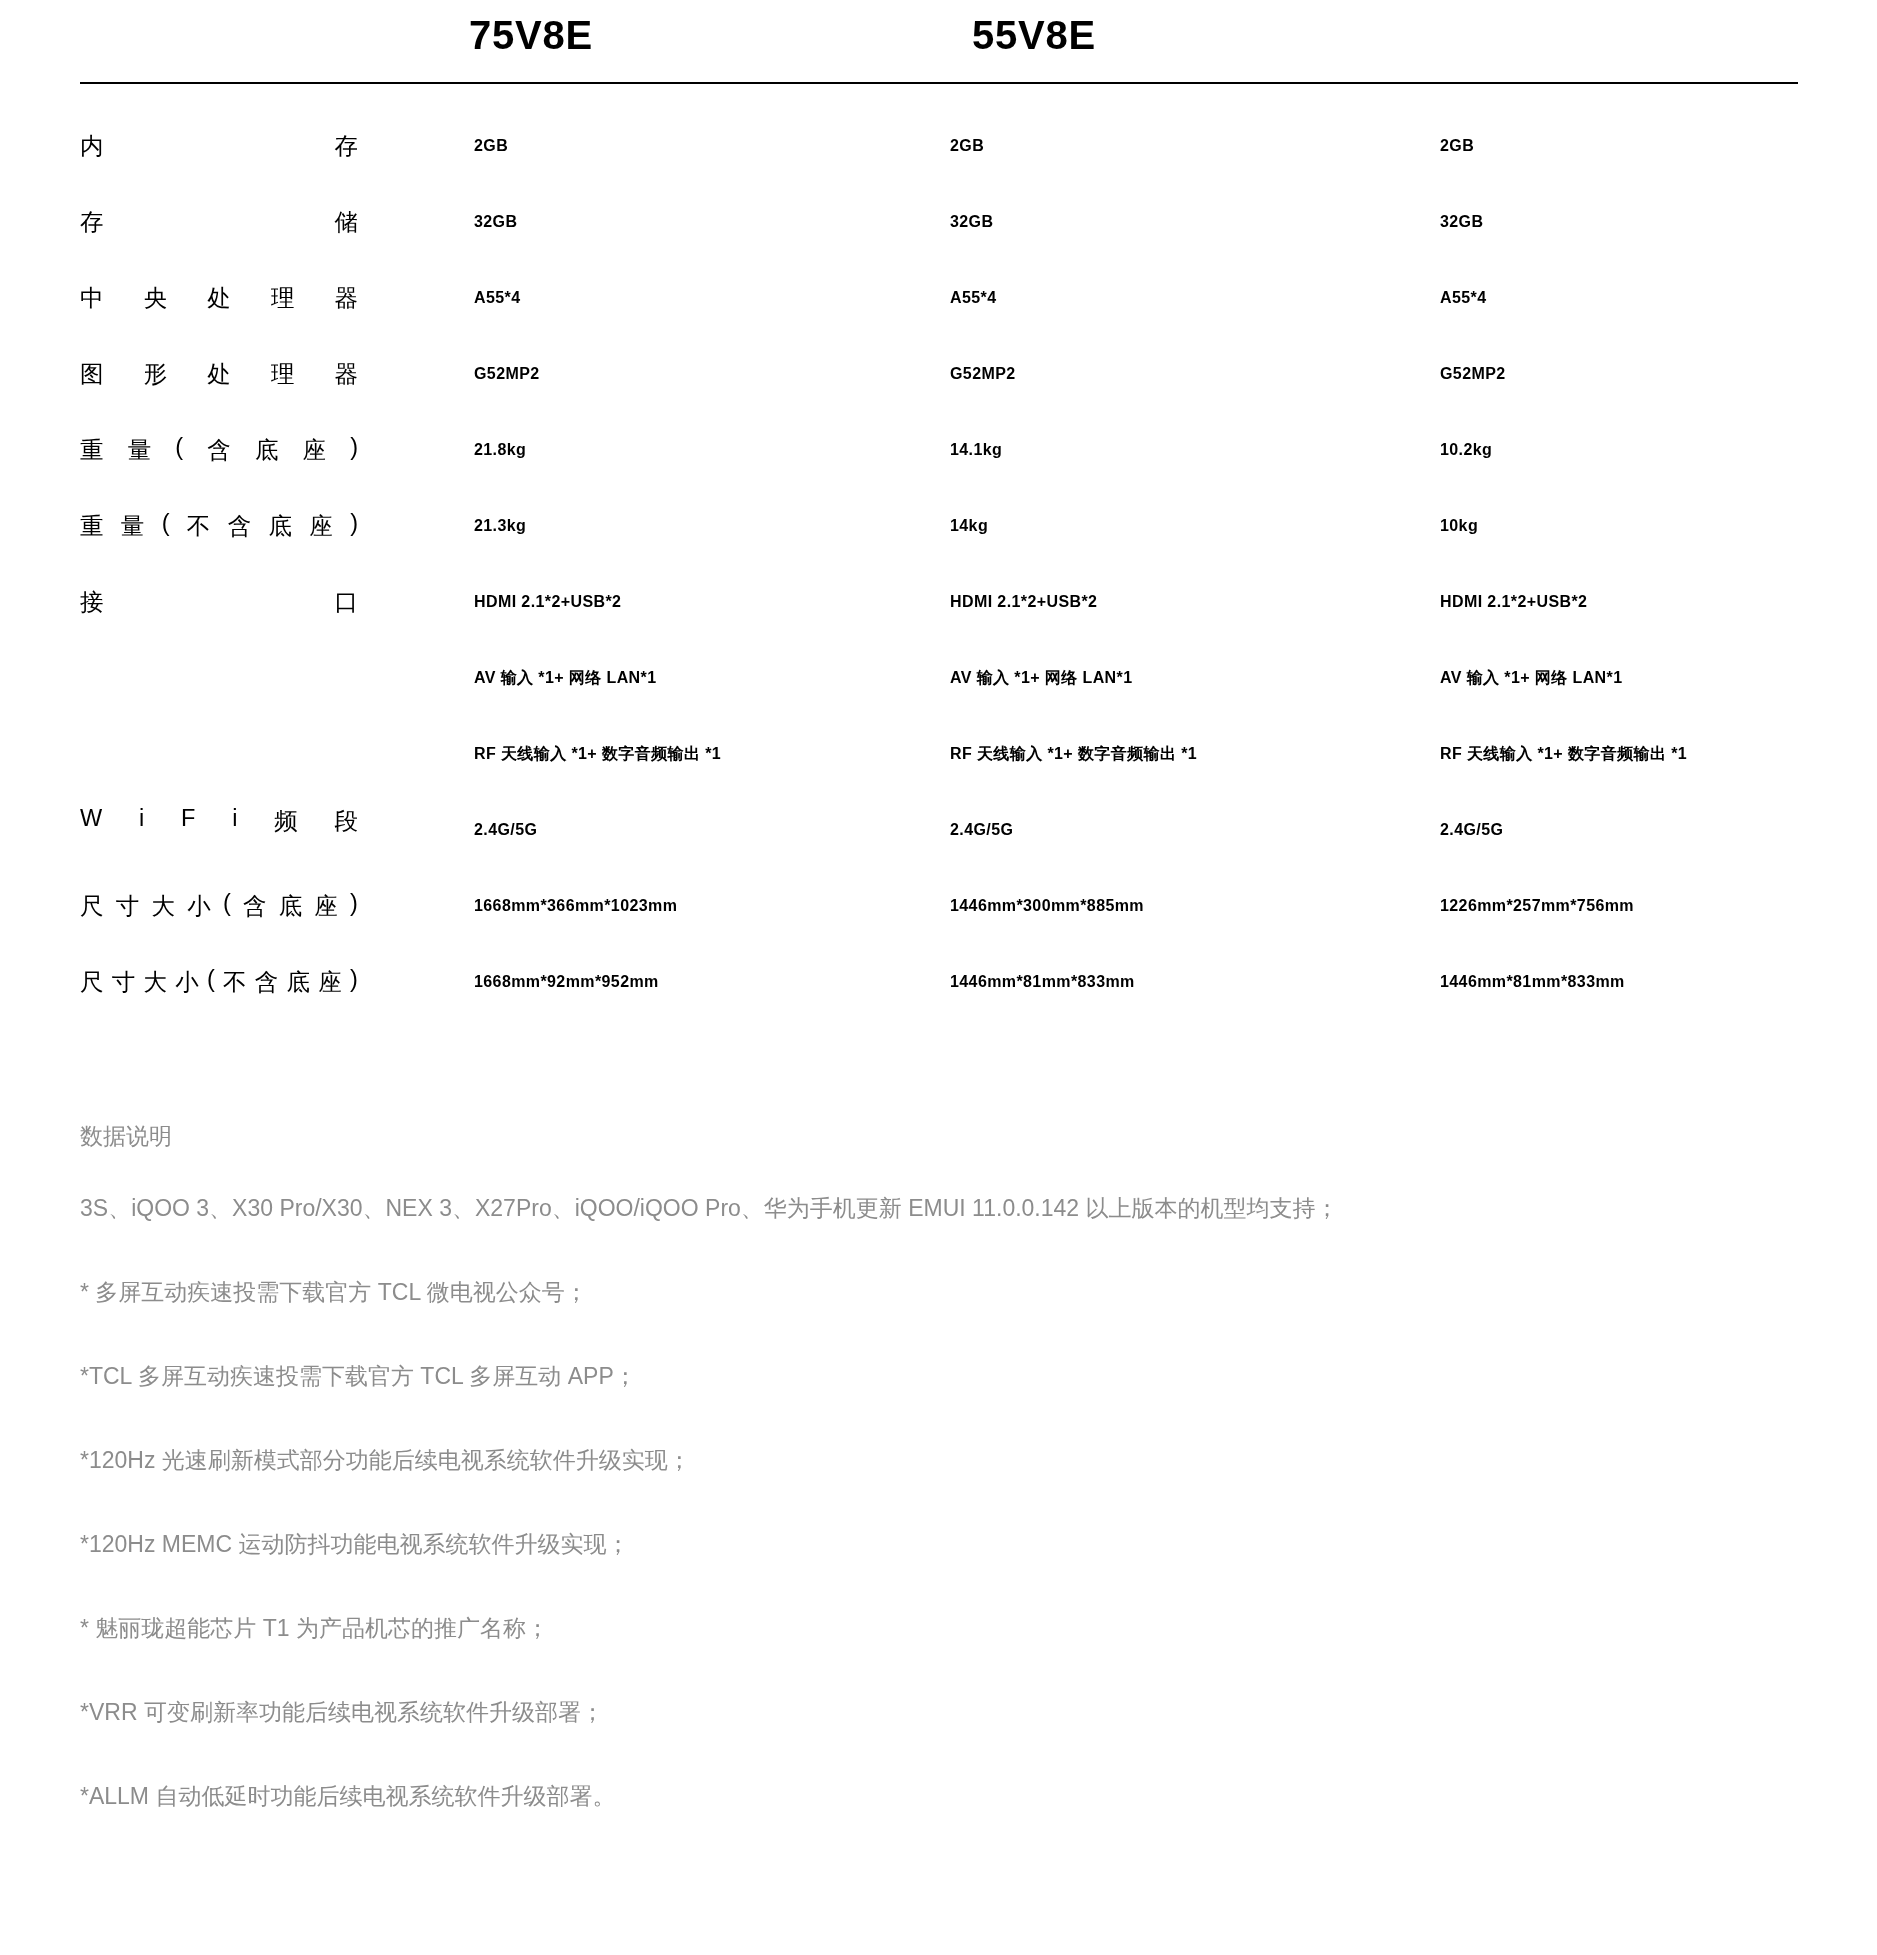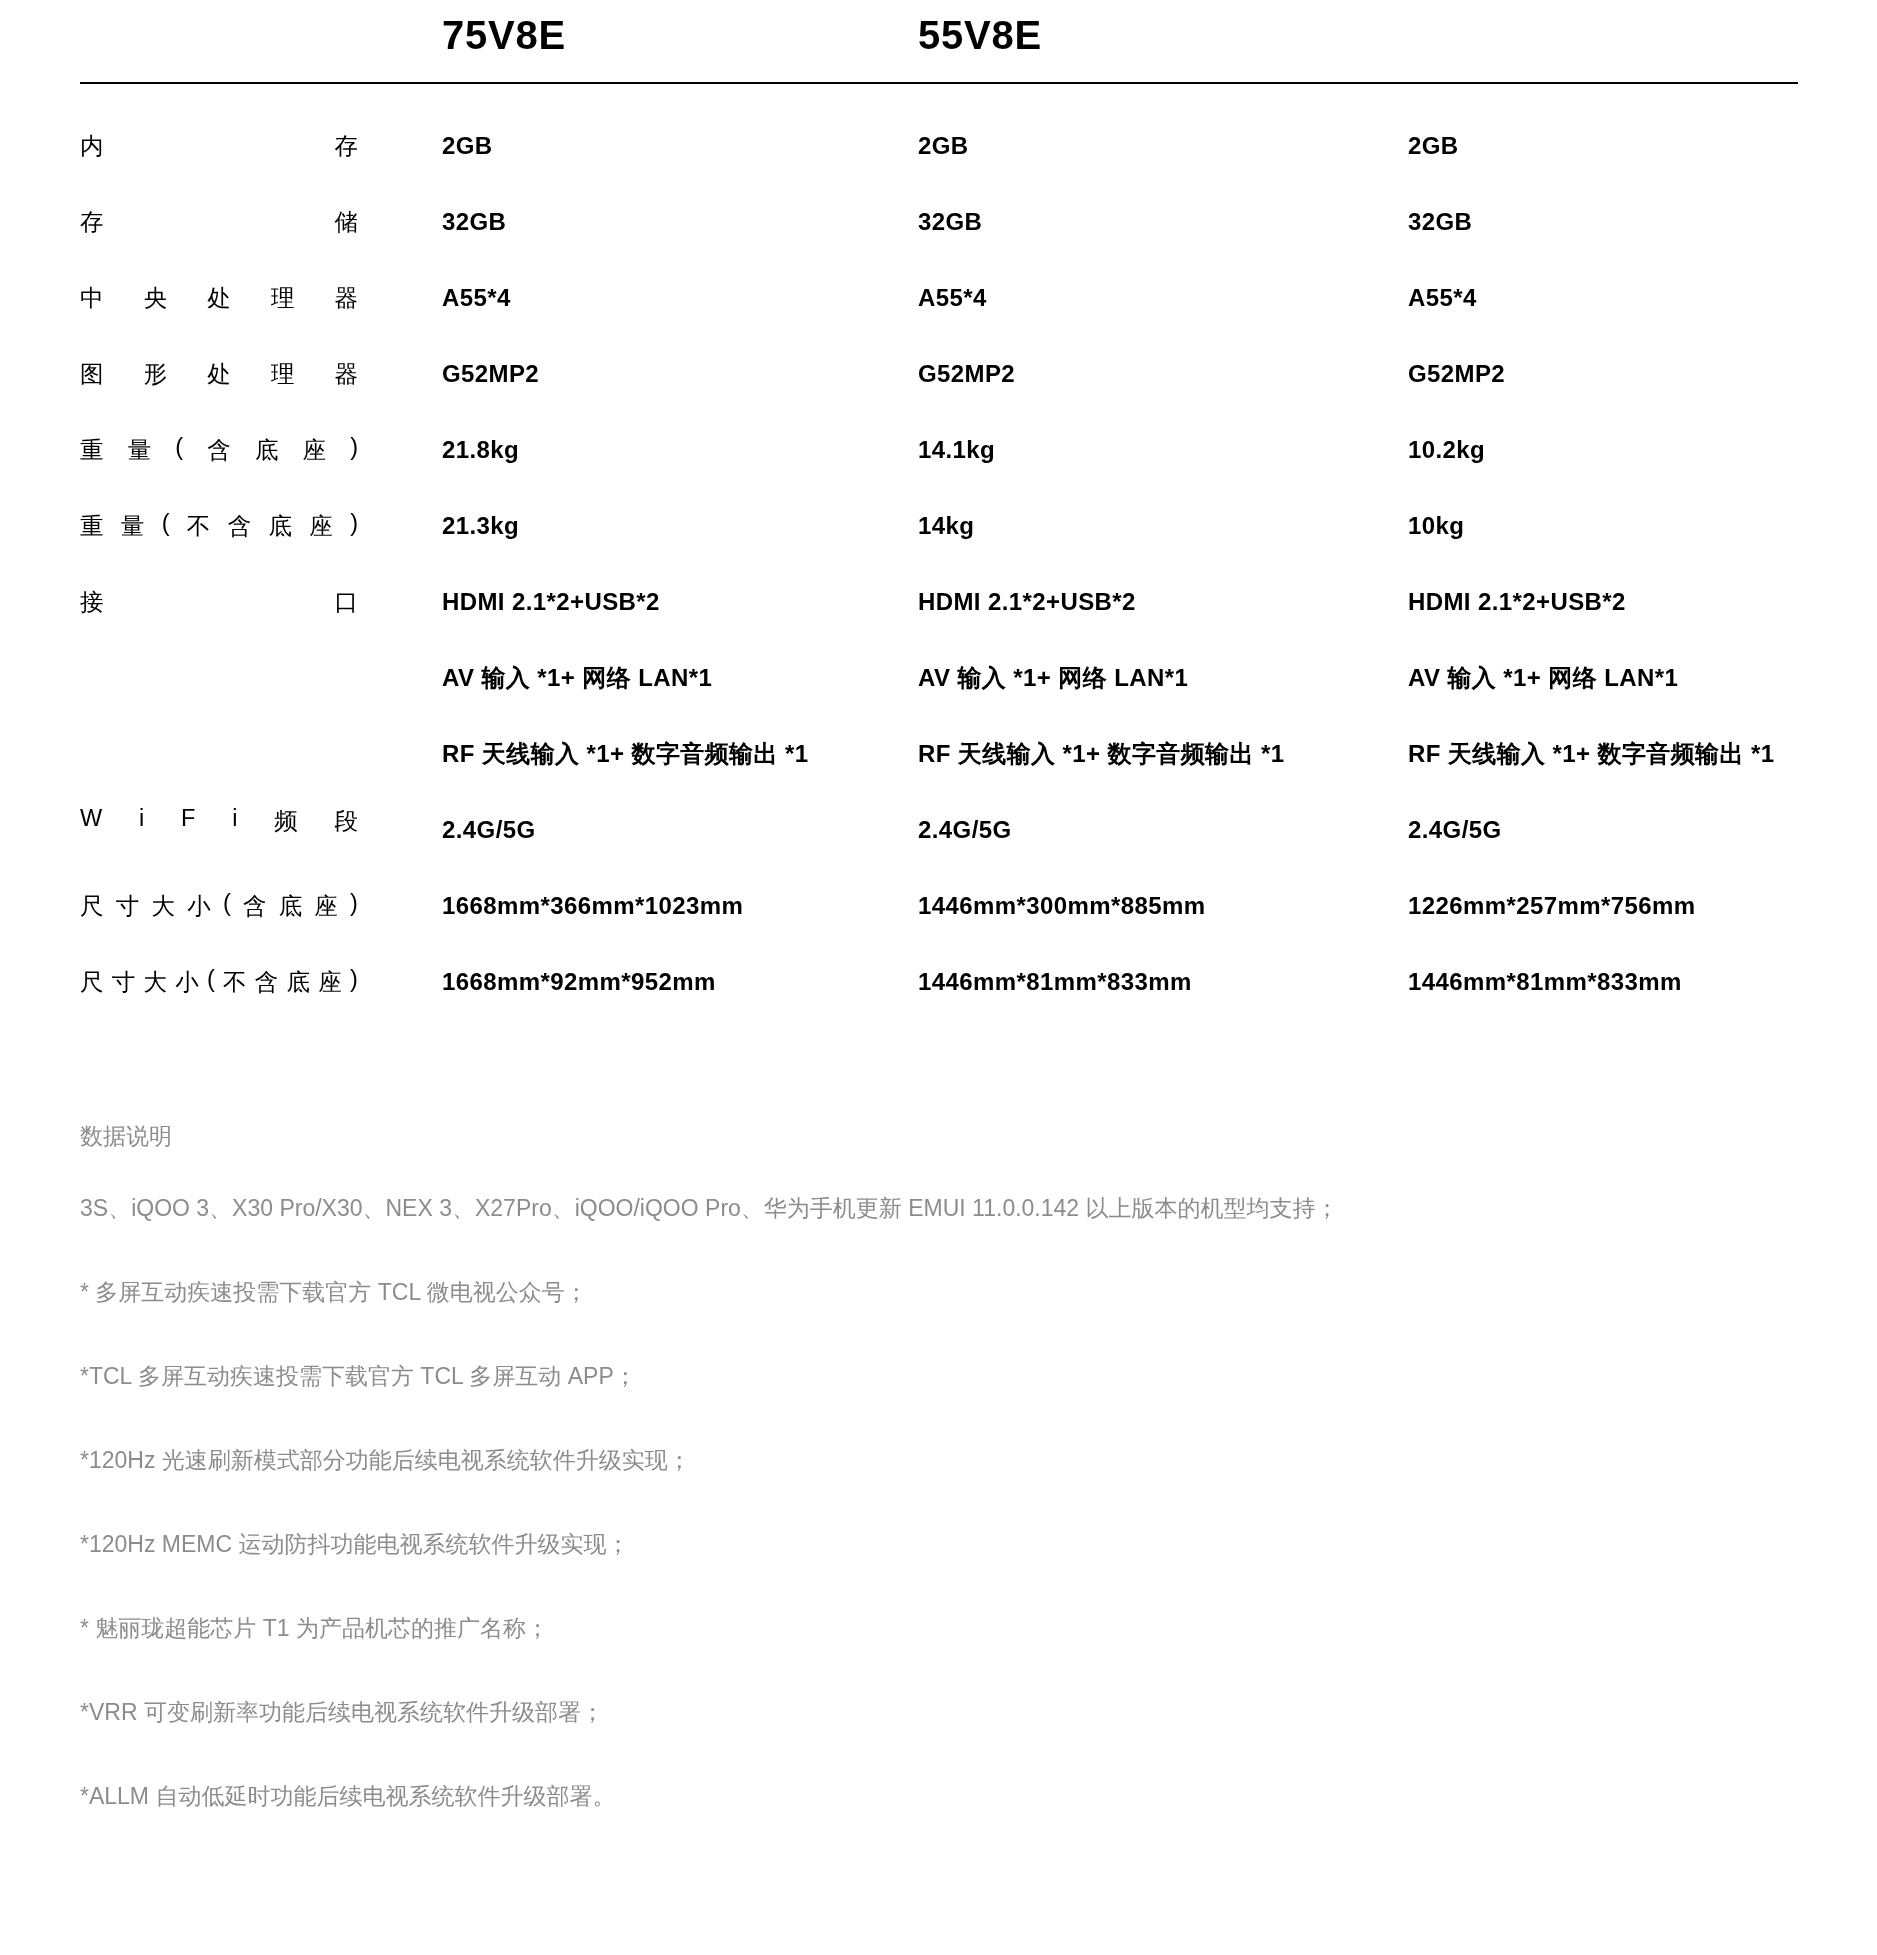--- a/index.html
+++ b/index.html
@@ -10,20 +10,21 @@
     font-family:"Liberation Sans","DejaVu Sans",sans-serif;
     color:#000000;
     overflow:hidden;
   }
   
   .header-row{
     position:absolute;left:80px;top:11.7px;width:1719px;
     display:grid;
     grid-template-columns:362px 476px 490px auto;
     align-items:start;
+    gap:27px;
   }
   .model-name{
     font-size:40px;font-weight:700;letter-spacing:0.8px;
     line-height:47px;white-space:nowrap;
   }
   .divider{
     position:absolute;left:80px;top:82px;
     width:1718px;height:2px;background:#000000;
   }
   
@@ -37,22 +38,23 @@
     align-items:center;
   }
   .label{
     width:278px;
     font-size:23.5px;font-weight:400;
     display:flex;justify-content:space-between;
     white-space:nowrap;
   }
   .label.raised{transform:translateY(-8.6px);}
   .val{
-    font-size:24px;font-weight:600;letter-spacing:0.4px;
+    font-size:16px;font-weight:600;letter-spacing:0.4px;
     white-space:nowrap;
+    margin-left:32px;
   }
   
   .notes{
     position:absolute;left:80px;top:1106px;width:1760px;
     font-size:23px;font-weight:400;line-height:61px;
     color:#8c8c8c;
   }
   .notes-title{margin:0 0 5.5px 0;}
   .note{margin:0 0 10.6px 0;}
 </style>

